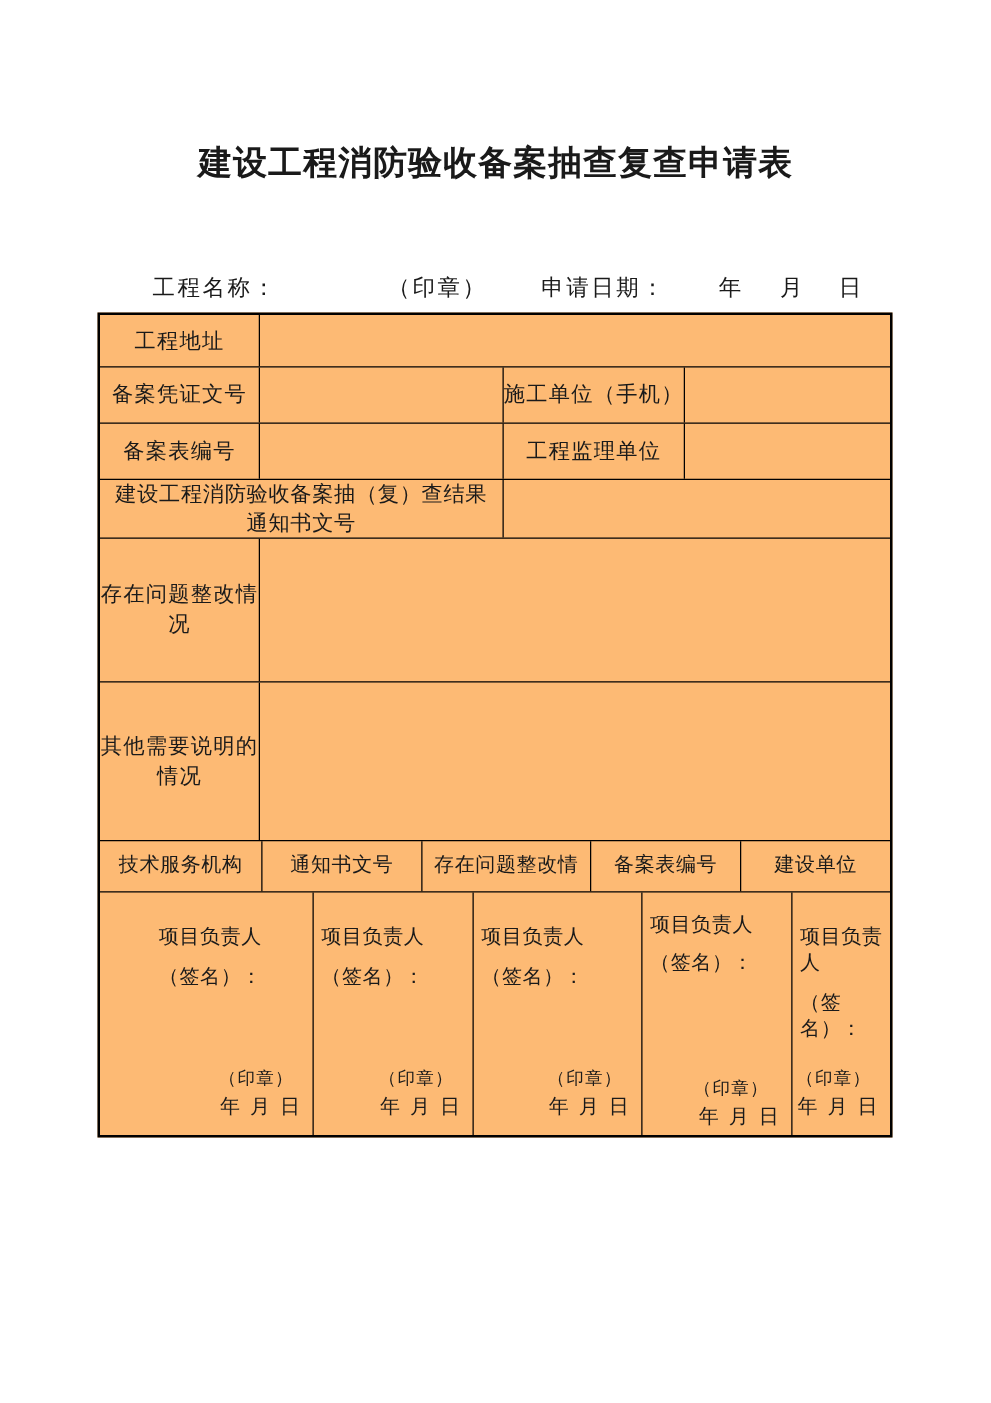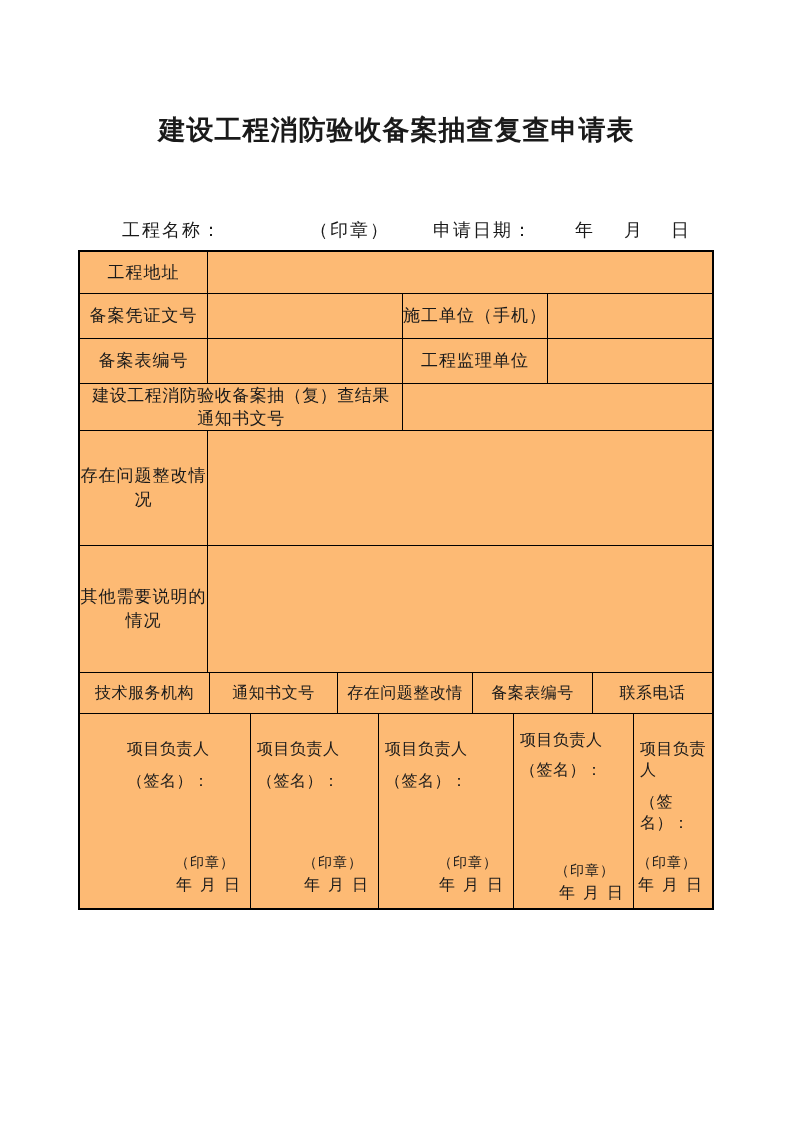--- a/index.html
+++ b/index.html
@@ -112,21 +112,21 @@
       <div class="cell label prewrap" style="width:128px">其他需要说明的
 情况</div>
       <div class="cell fill value"></div>
     </div>
 
     <div class="row" style="height:41px">
       <div class="cell label org-header" style="width:130px">技术服务机构</div>
       <div class="cell label org-header" style="width:128px">通知书文号</div>
       <div class="cell label org-header" style="width:135px">存在问题整改情</div>
       <div class="cell label org-header" style="width:120px">备案表编号</div>
-      <div class="cell fill label org-header">联系电话</div>
+      <div class="cell fill label org-header">建设单位</div>
     </div>
 
     <div class="row row-sign" style="height:194px">
       <div class="cell sign-cell" style="width:130px">
         <div class="role">项目负责人</div>
         <div class="sign">（签名）：</div>
         <div class="spacer"></div>
         <div class="seal">（印章）</div>
         <div class="date">年 月 日</div>
       </div>

